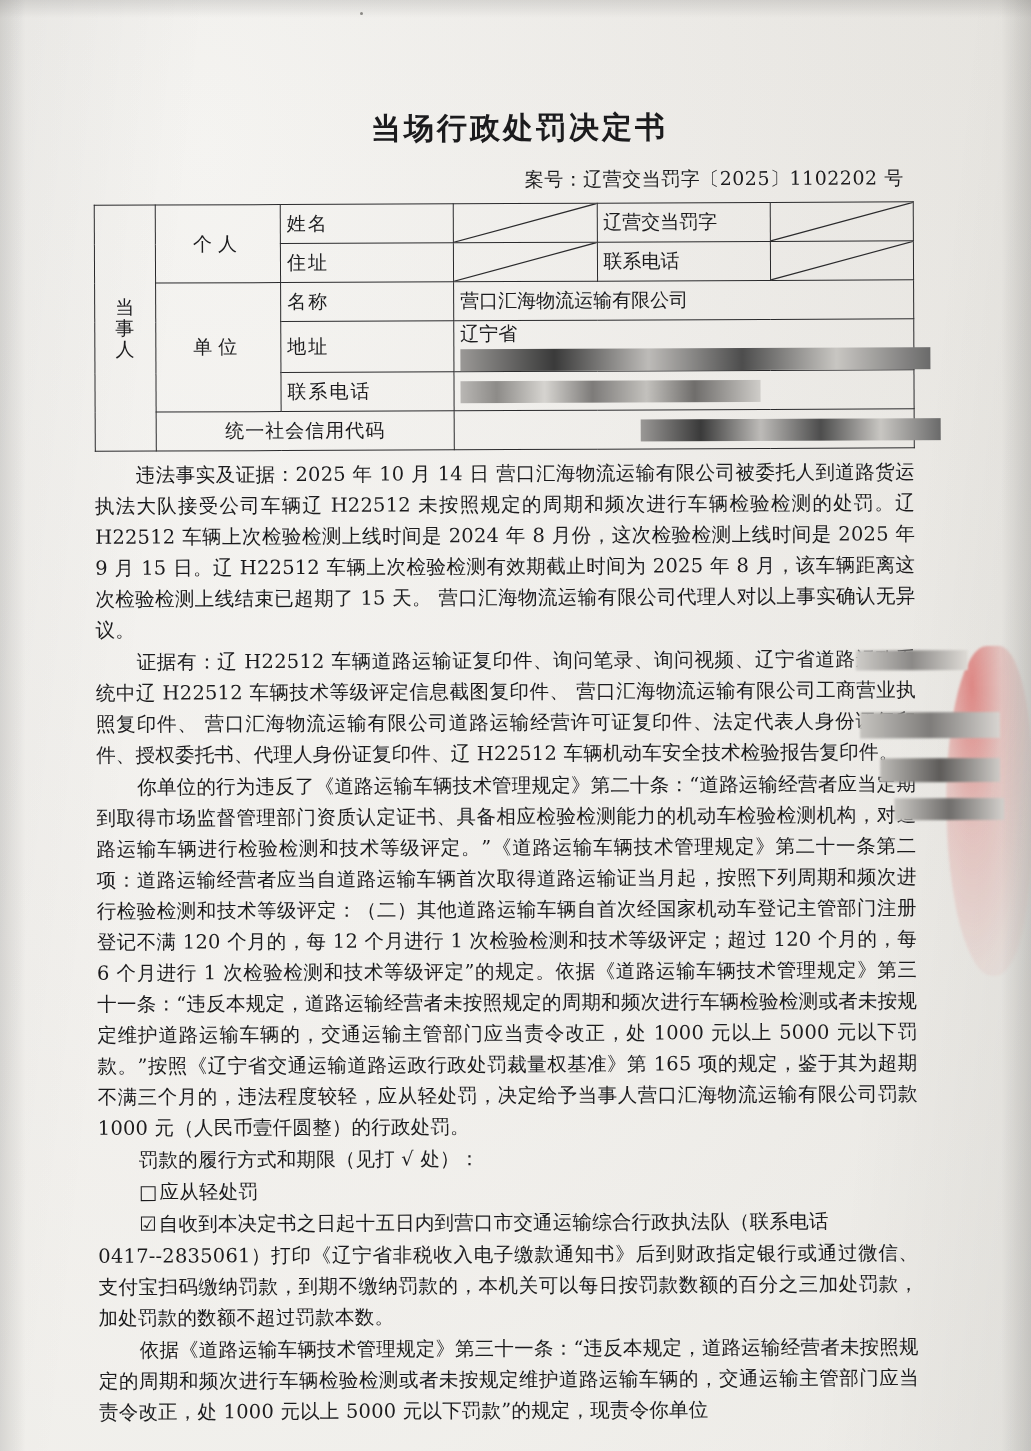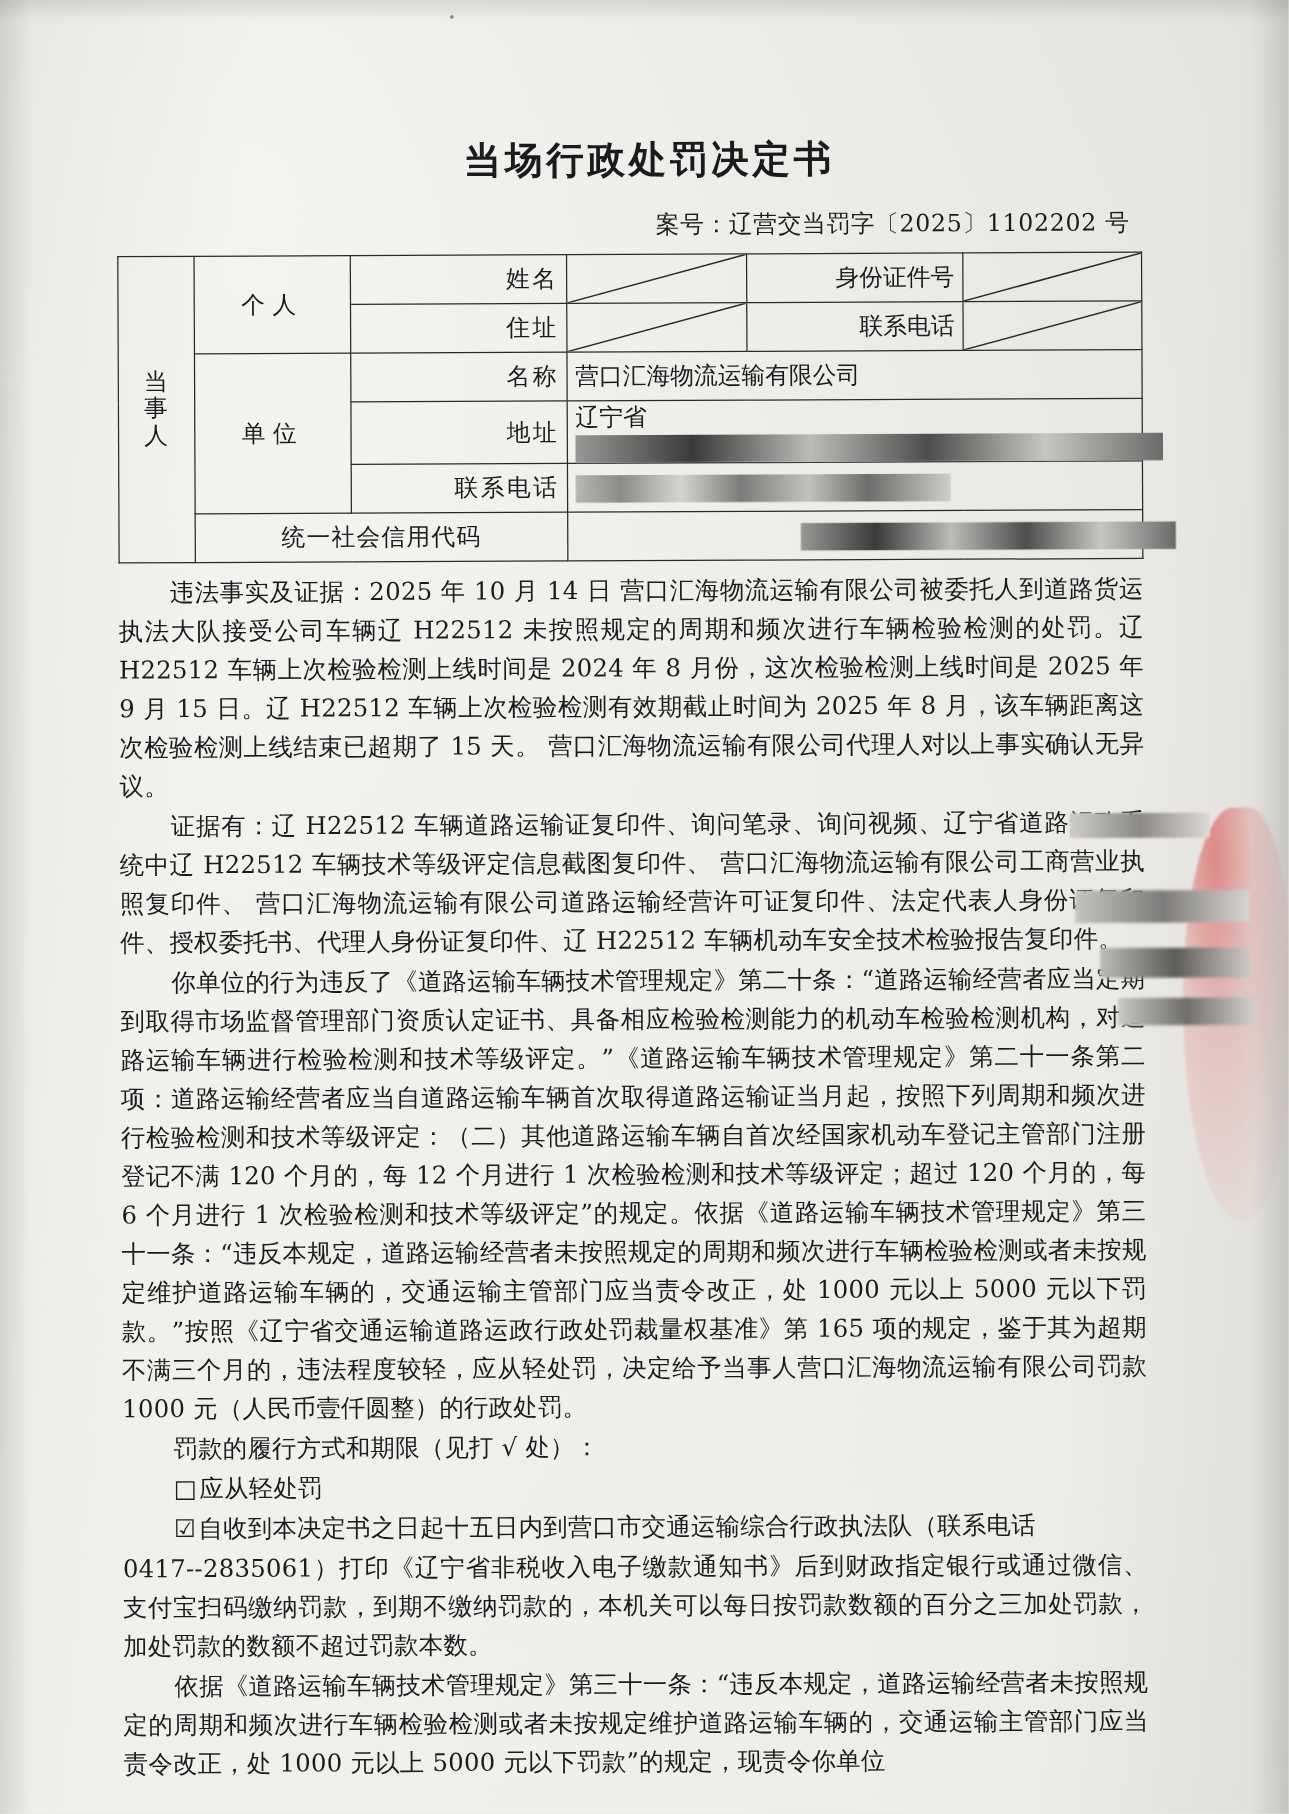--- a/index.html
+++ b/index.html
@@ -82,21 +82,21 @@
     letter-spacing: 1px;
   }
   td.glabel {
     width: 112px;
     text-align: center;
     letter-spacing: 6px;
     padding-left: 6px;
   }
   td.flabel {
     width: 160px;
-    text-align: right;
+    text-align: left;
     padding-left: 14px;
     letter-spacing: 2px;
   }
   td.flabel.tight { letter-spacing: 0px; }
   td.val { text-align: left; padding-left: 10px; }
   .slash {
     position: absolute;
     left: 0; top: 0; right: 0; bottom: 0;
   }
   .slash svg { width: 100%; height: 100%; display: block; }
@@ -207,21 +207,21 @@
           </td>
           <td class="glabel" rowspan="2">个人</td>
           <td class="flabel">姓名</td>
           <td class="val">
             <span class="slash">
               <svg viewBox="0 0 100 40" preserveAspectRatio="none">
                   <line x1="0" y1="40" x2="100" y2="0" stroke="#2a2a2c" stroke-width="1.2"></line>
                 </svg>
             </span>
           </td>
-          <td class="flabel tight">身份证件号</td>
+          <td class="flabel tight">辽营交当罚字</td>
           <td class="val">
             <span class="slash">
               <svg viewBox="0 0 100 40" preserveAspectRatio="none">
                   <line x1="0" y1="40" x2="100" y2="0" stroke="#2a2a2c" stroke-width="1.2"></line>
                 </svg>
             </span>
           </td>
         </tr>
         <tr>
           <td class="flabel">住址</td>

